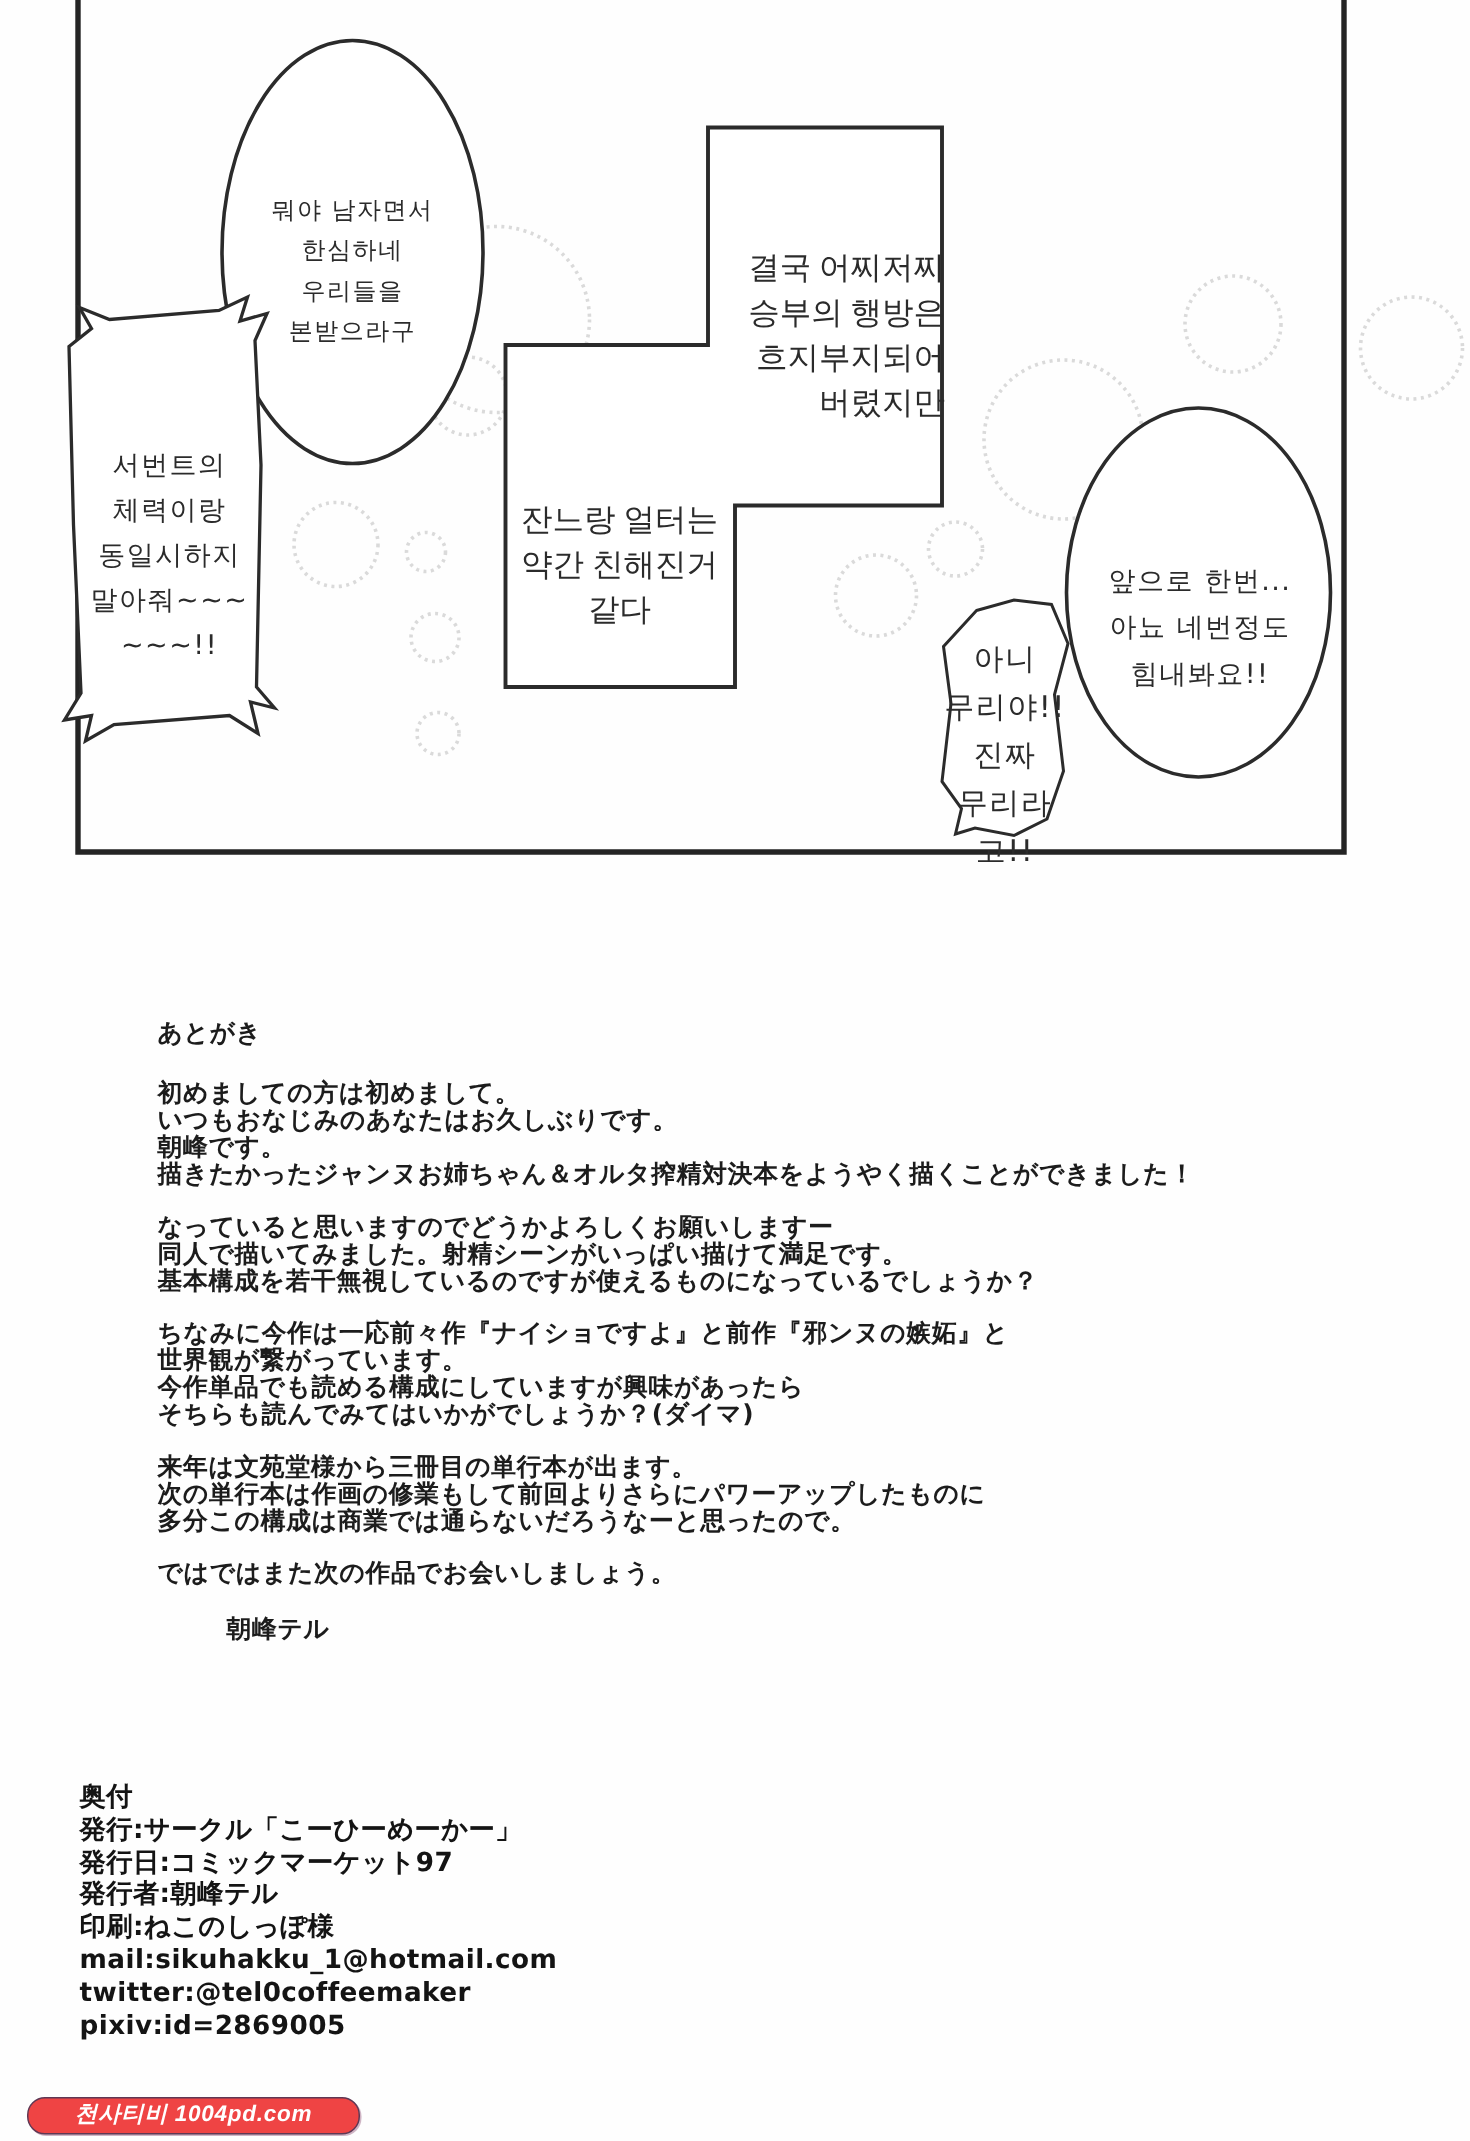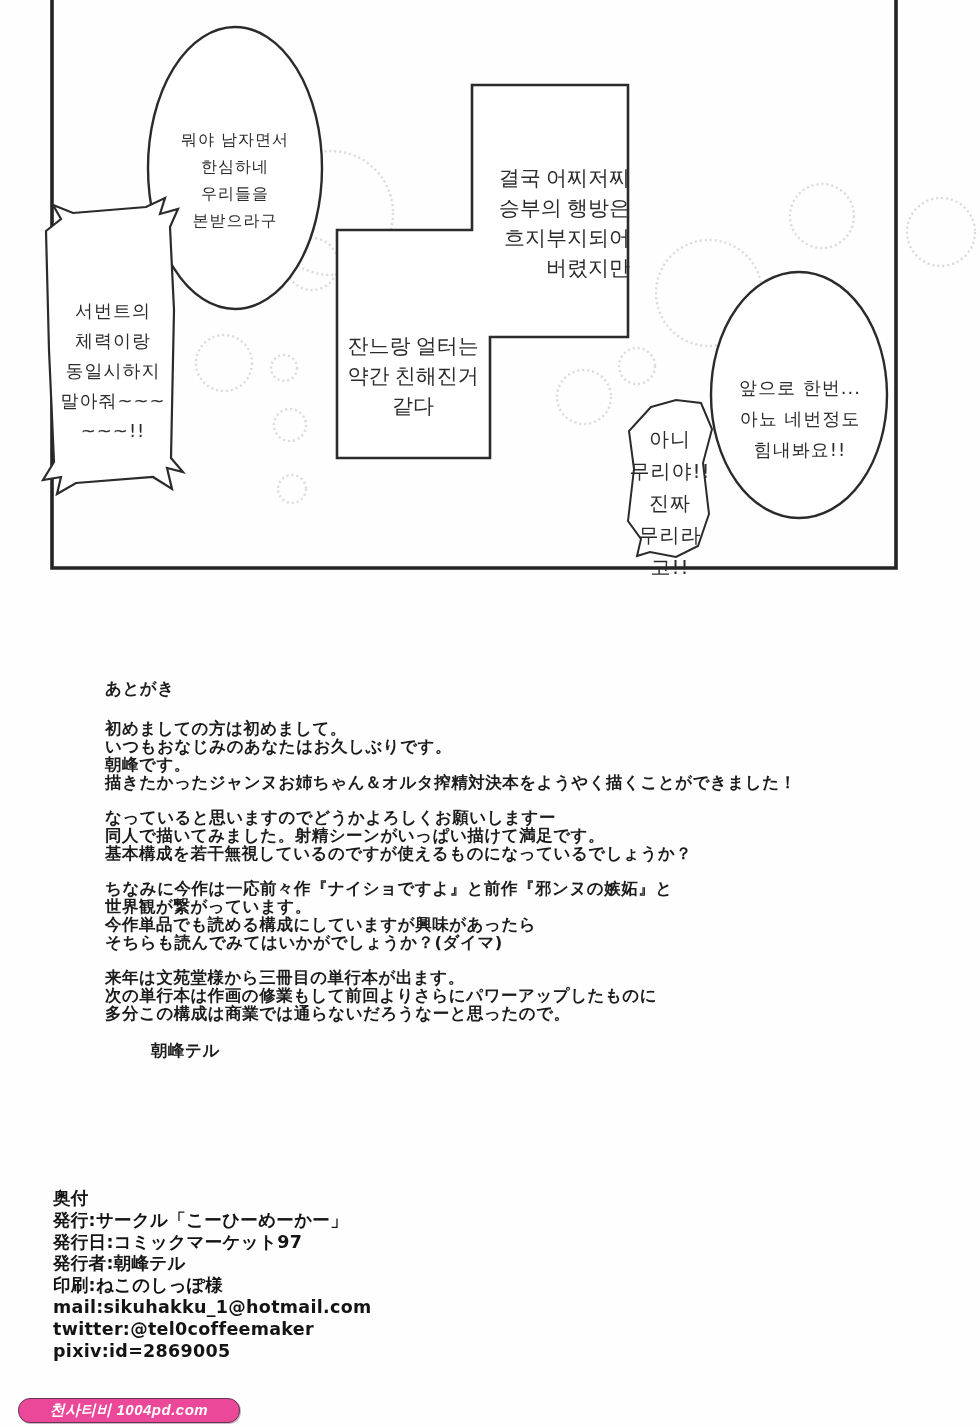--- a/index.html
+++ b/index.html
@@ -34,21 +34,21 @@
   #afterword .signature{margin-top:19px;padding-left:46px;}
   
   #colophon{
     position:absolute;left:53px;top:1188px;width:500px;z-index:2;
     font-size:17.5px;line-height:21.8px;font-weight:bold;letter-spacing:.3px;
     color:#141414;white-space:pre-line;
   }
   
   #watermark{
     position:absolute;left:18px;top:1398px;width:220px;height:23px;z-index:3;
-    background:#ec4899;border:1px solid #5f3854;border-radius:12px;
+    background:#ef4444;border:1px solid #5f3854;border-radius:12px;
     box-shadow:1px 1px 0 rgba(186,150,172,.7);
   }
   #watermark .wm-label{
     display:block;width:100%;text-align:center;
     color:#ffffff;font-size:15px;line-height:22px;font-weight:bold;font-style:italic;
     letter-spacing:.5px;font-family:"Liberation Sans","DejaVu Sans",sans-serif;
   }
 </style>
 </head>
 <body>
@@ -125,20 +125,21 @@
   <div class="para">なっていると思いますのでどうかよろしくお願いしますー
 同人で描いてみました。射精シーンがいっぱい描けて満足です。
 基本構成を若干無視しているのですが使えるものになっているでしょうか？</div>
   <div class="para">ちなみに今作は一応前々作『ナイショですよ』と前作『邪ンヌの嫉妬』と
 世界観が繋がっています。
 今作単品でも読める構成にしていますが興味があったら
 そちらも読んでみてはいかがでしょうか？(ダイマ)</div>
   <div class="para">来年は文苑堂様から三冊目の単行本が出ます。
 次の単行本は作画の修業もして前回よりさらにパワーアップしたものに
 多分この構成は商業では通らないだろうなーと思ったので。</div>
+  <div class="para">ではではまた次の作品でお会いしましょう。</div>
   <div class="para signature">朝峰テル</div>
 </div>
 
 <div id="colophon">奥付
 発行:サークル「こーひーめーかー」
 発行日:コミックマーケット97
 発行者:朝峰テル
 印刷:ねこのしっぽ様
 mail:sikuhakku_1@hotmail.com
 twitter:@tel0coffeemaker

